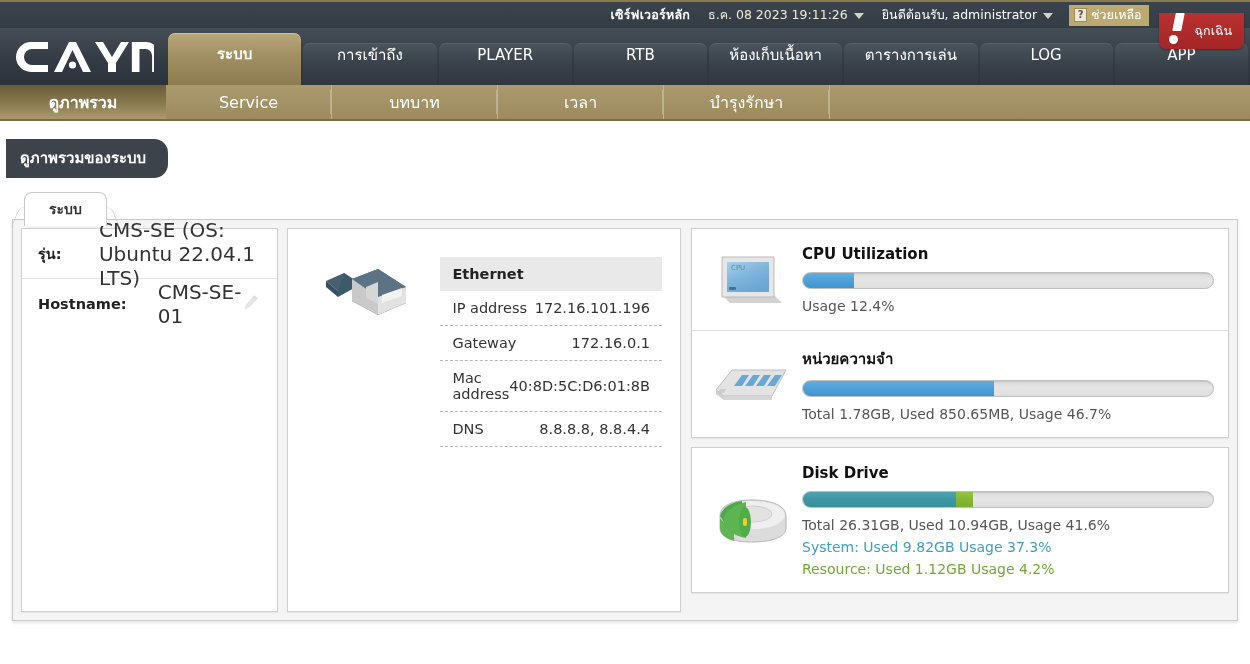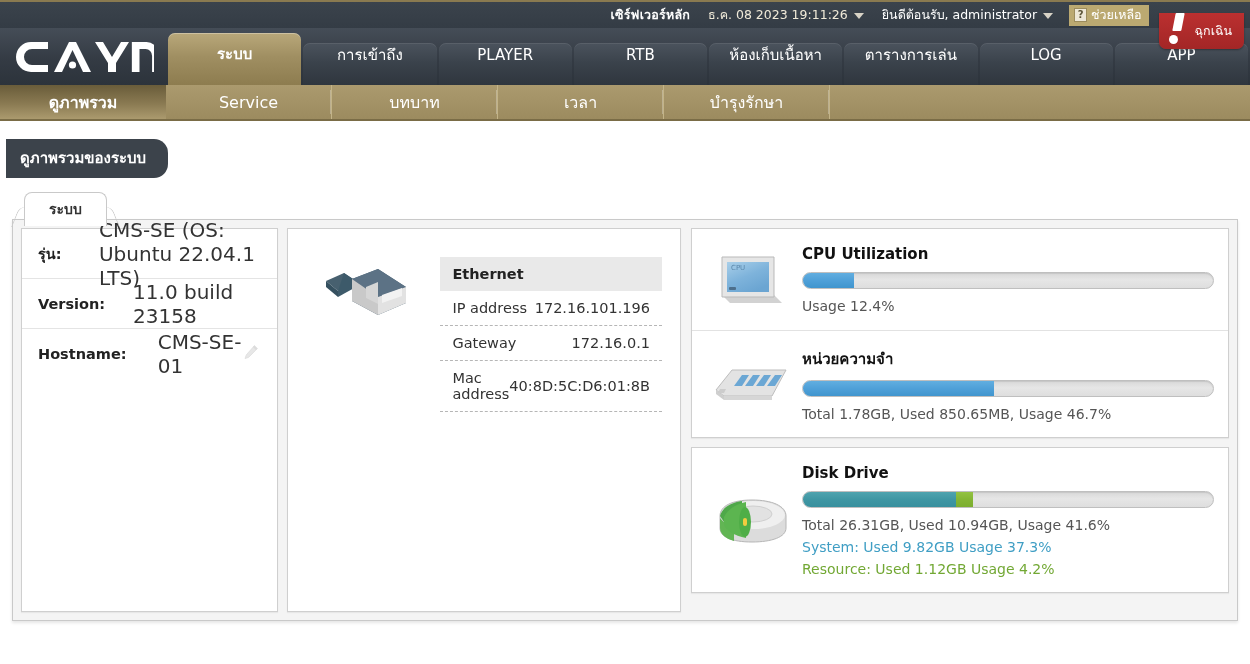--- a/index.html
+++ b/index.html
@@ -360,24 +360,20 @@
   </div>
 
   <div class="outerbox">
 
     <div class="col-left">
 
       <div class="card">
         <div class="inforow">
           <span class="lbl">รุ่น:</span>
           <span class="val">CMS-SE (OS: Ubuntu 22.04.1 LTS)</span>
-        </div>
-        <div class="inforow">
-          <span class="lbl">Version:</span>
-          <span class="val">11.0 build 23158</span>
         </div>
         <div class="inforow">
           <span class="lbl">Hostname:</span>
           <span class="val">CMS-SE-01</span>
           <span class="pencil">
             <svg width="16" height="16" viewBox="0 0 16 16">
               <path d="M11.4 1.6 L14.4 4.6 L5.6 13.4 L2 14.6 L3.2 11 Z" fill="#e3e3e3" stroke="#d2d2d2" stroke-width=".6"></path>
               <path d="M11.4 1.6 L14.4 4.6 L12.9 6.1 L9.9 3.1 Z" fill="#d6d6d6"></path>
             </svg>
           </span>
@@ -404,20 +400,24 @@
             <span>IP address</span>
             <span>172.16.101.196</span>
           </div>
           <div class="eth-row">
             <span>Gateway</span>
             <span>172.16.0.1</span>
           </div>
           <div class="eth-row">
             <span>Mac address</span>
             <span>40:8D:5C:D6:01:8B</span>
+          </div>
+          <div class="eth-row">
+            <span>DNS</span>
+            <span>8.8.8.8, 8.8.4.4</span>
           </div>
         </div>
       </div>
 
     </div>
 
     <div class="col-right">
 
       <div class="card">
         <div class="metric">

